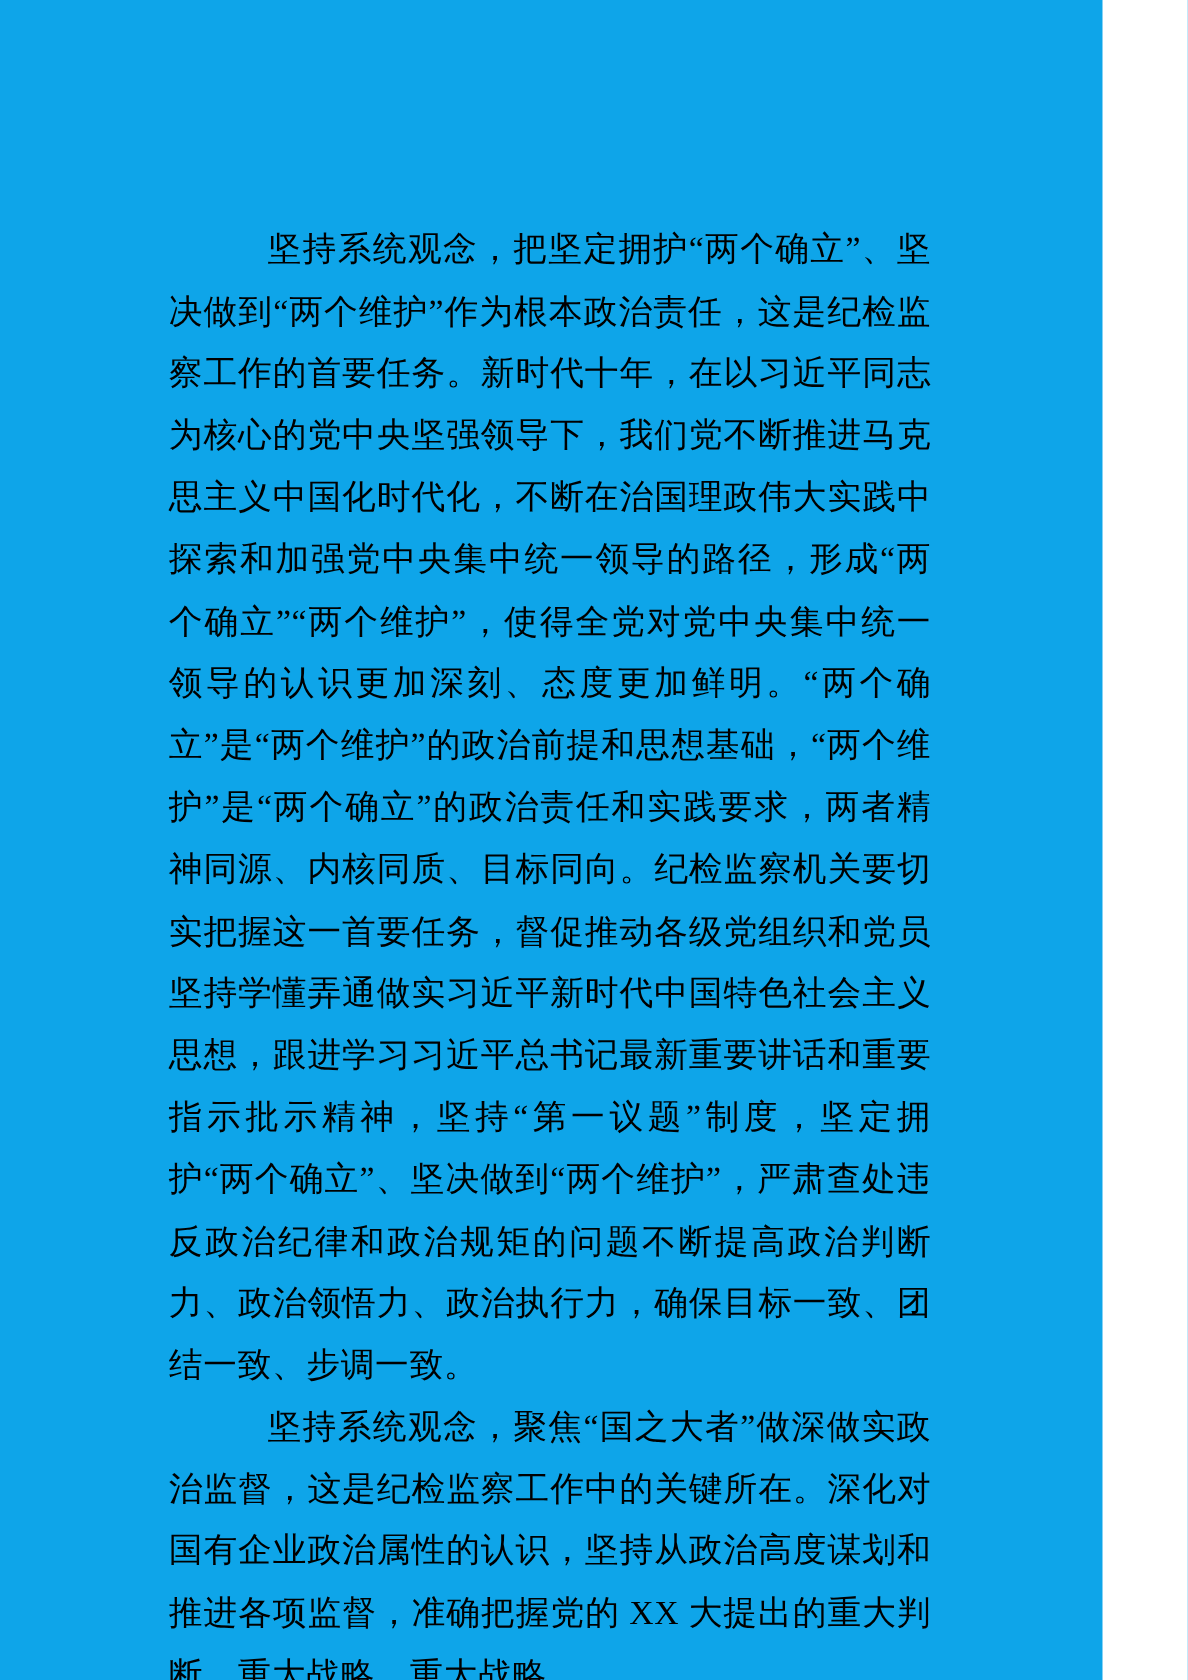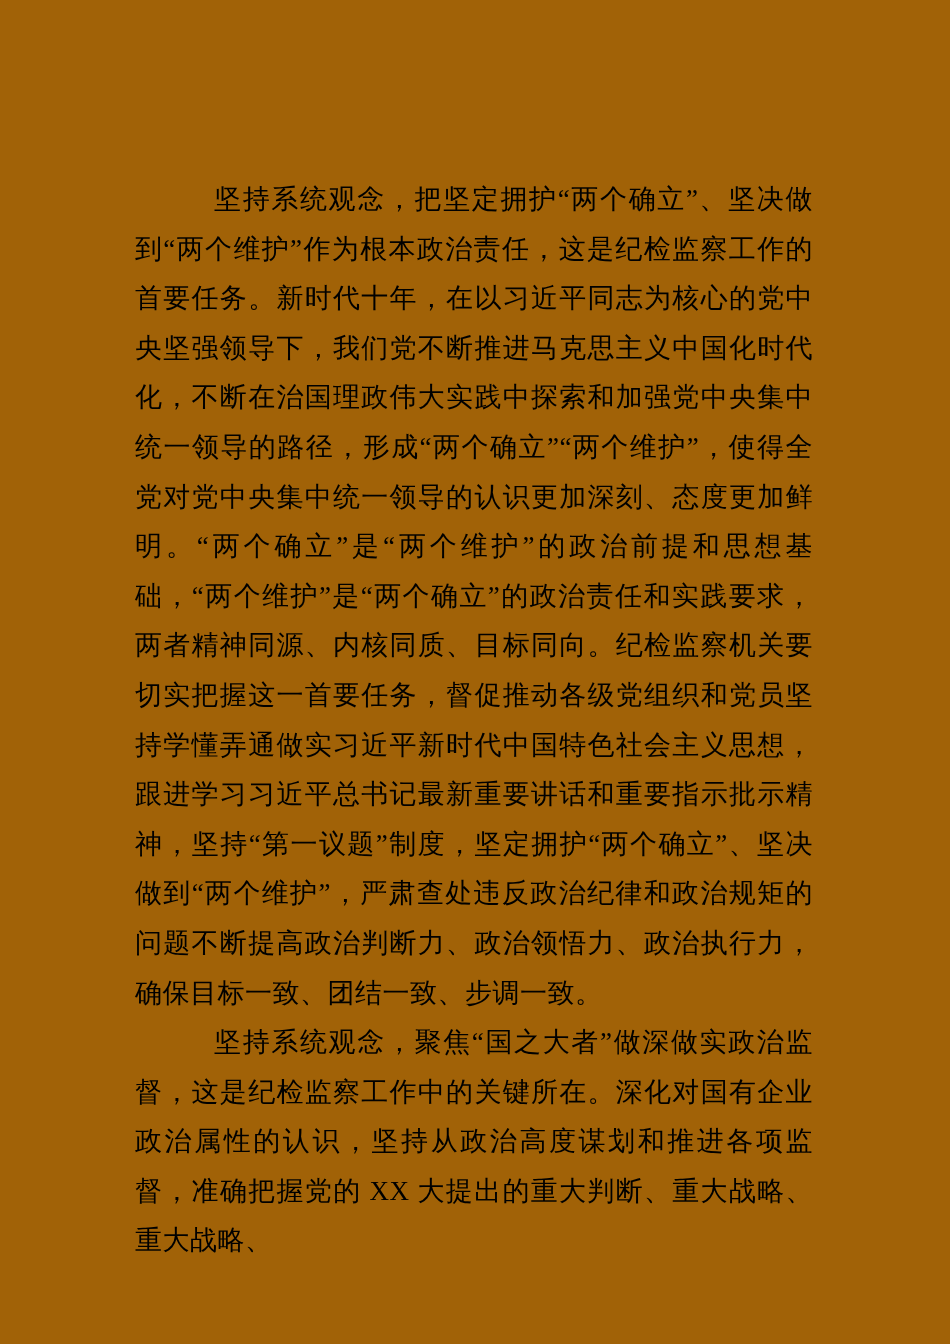--- a/index.html
+++ b/index.html
@@ -3,23 +3,23 @@
 <meta charset="utf-8">
 <style>
   * { margin: 0; padding: 0; box-sizing: border-box; }
   html, body {
     width: 950px;
     height: 1344px;
     background: #ffffff;
     overflow: hidden;
   }
   .page {
-    width: 950px;
+    width: 882px;
     height: 1344px;
-    background: #a16207;
+    background: #0ea5e9;
     padding: 175px 137px 0 135px;
   }
   .para {
     font-family: "Liberation Serif", "DejaVu Serif", serif;
     font-size: 27px;
     line-height: 49.6px;
     color: #000000;
     text-align: justify;
     text-indent: 79px;
     letter-spacing: 0.5px;

